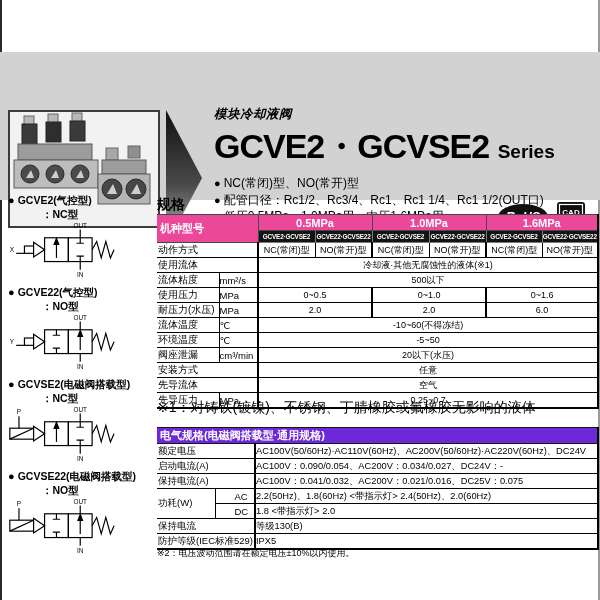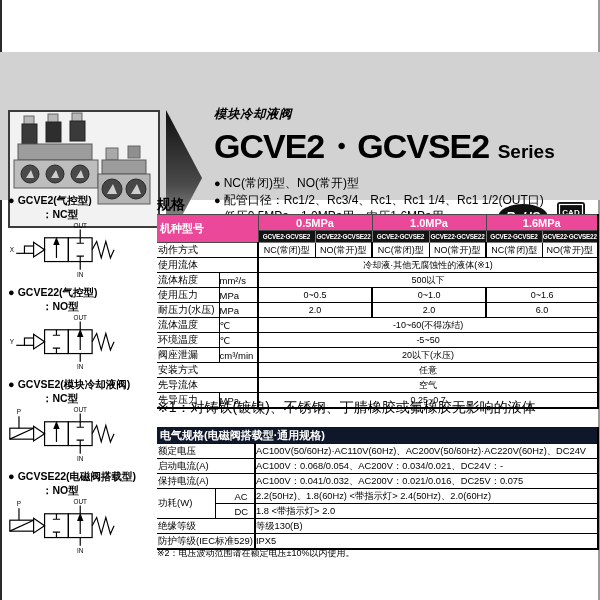--- a/index.html
+++ b/index.html
@@ -53,21 +53,21 @@
   .spec td.vs{border-left:2px solid #000;}
   .spec{border-right:2px solid #000;border-bottom:2px solid #000;}
   .spec tr.h1 td{background:#ec4899;color:#fff;font-weight:bold;font-size:11px;height:15px;border:1px solid #484848;}
   .spec tr.h1 td.mh{text-align:left;padding-left:3px;border-left:none;}
   .spec tr.h2 td{background:#141414;color:#fff;font-size:6.4px;font-weight:bold;height:11px;border:1px solid #7a7a7a;letter-spacing:-.2px;}
   .spec-note{position:absolute;left:157px;top:399px;font-size:14px;}
 
   .elec-wrap{position:absolute;left:157px;top:427px;width:441px;}
   .elec{border-right:2px solid #000;border-bottom:2px solid #000;}
   .elec td{border:1px solid #000;font-size:9.3px;text-align:left;height:14px;}
-  .elec td.ebar{background:#0f172a;color:#fff;font-weight:bold;font-size:11px;text-align:left;padding-left:3px;height:15px;border:1px solid #141414;border-left:none;}
+  .elec td.ebar{background:#6d28d9;color:#fff;font-weight:bold;font-size:11px;text-align:left;padding-left:3px;height:15px;border:1px solid #141414;border-left:none;}
   .elec td.lab{border-left:none;text-align:left;font-size:9.5px;padding-left:1px;}
   .elec td.sub{text-align:left;padding-left:19px;font-size:9.5px;}
   .elec td.vs{border-left:2px solid #000;}
   .elec-note{position:absolute;left:157px;top:547px;font-size:9px;}
 </style>
 </head>
 <body>
 
 <div class="edge-left"></div>
 <div class="edge-right"></div>
@@ -177,21 +177,21 @@
       <polygon class="ah" points="79,15 75.5,24 82.5,24"></polygon>
       <line x1="79" y1="16" x2="79" y2="7"></line>
       <line x1="79" y1="42" x2="79" y2="51"></line>
       <text x="79" y="5.5" text-anchor="middle" font-size="6.5">OUT</text>
       <text x="79" y="59" text-anchor="middle" font-size="6.5">IN</text>
       <path d="M92,29 l5,-9 l5,18 l5,-18 l5,18 l4,-9"></path>
     </svg>
   </div>
 
   <div class="jis-item">
-    <div class="jis-name"><span class="bullet-glyph">●</span><span>GCVSE2(模块冷却液阀)</span></div>
+    <div class="jis-name"><span class="bullet-glyph">●</span><span>GCVSE2(电磁阀搭载型)</span></div>
     <div class="jis-type">：NC型</div>
     <svg class="jis-sym" viewBox="0 0 140 62">
       <text x="12" y="8" text-anchor="middle">P</text>
       <line x1="12" y1="10" x2="12" y2="23"></line>
       <rect x="2" y="23" width="26" height="12"></rect>
       <line x1="2" y1="35" x2="28" y2="23"></line>
       <polygon class="tri" points="28,21 40,29 28,37"></polygon>
       <rect x="40" y="16" width="26" height="26"></rect>
       <rect x="66" y="16" width="26" height="26"></rect>
       <line x1="53" y1="38" x2="53" y2="23"></line>
@@ -331,37 +331,37 @@
     <tbody>
       <tr>
         <td class="ebar" colspan="3">电气规格(电磁阀搭载型·通用规格)</td>
       </tr>
       <tr>
         <td class="lab" colspan="2">额定电压</td>
         <td class="vs">AC100V(50/60Hz)·AC110V(60Hz)、AC200V(50/60Hz)·AC220V(60Hz)、DC24V</td>
       </tr>
       <tr>
         <td class="lab" colspan="2">启动电流(A)</td>
-        <td class="vs">AC100V：0.068/0.054、AC200V：0.034/0.021、DC24V：-</td>
+        <td class="vs">AC100V：0.090/0.054、AC200V：0.034/0.027、DC24V：-</td>
       </tr>
       <tr>
         <td class="lab" colspan="2">保持电流(A)</td>
         <td class="vs">AC100V：0.041/0.032、AC200V：0.021/0.016、DC25V：0.075</td>
       </tr>
       <tr>
         <td class="lab" rowspan="2">功耗(W)</td>
         <td class="sub">AC</td>
         <td class="vs">2.2(50Hz)、1.8(60Hz) &lt;带指示灯&gt; 2.4(50Hz)、2.0(60Hz)</td>
       </tr>
       <tr>
         <td class="sub">DC</td>
         <td class="vs">1.8 &lt;带指示灯&gt; 2.0</td>
       </tr>
       <tr>
-        <td class="lab" colspan="2">绝缘等级</td>
+        <td class="lab" colspan="2">保持电流</td>
         <td class="vs">等级130(B)</td>
       </tr>
       <tr>
         <td class="lab" colspan="2">防护等级(IEC标准529)</td>
         <td class="vs">IPX5</td>
       </tr>
     </tbody>
   </table>
 </div>
 <div class="elec-note">※2：电压波动范围请在额定电压±10%以内使用。</div>

